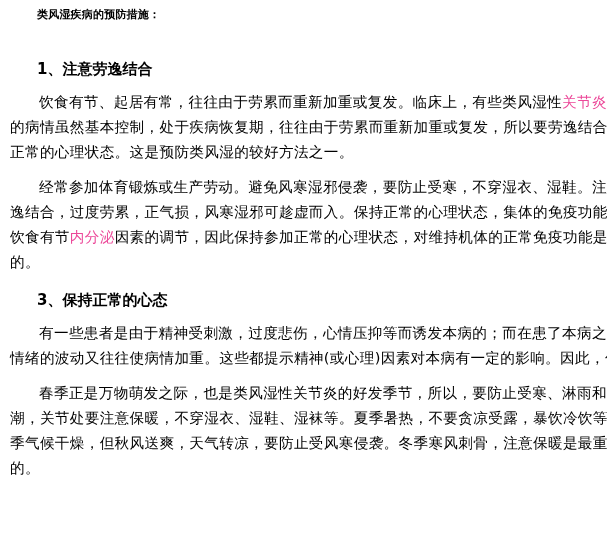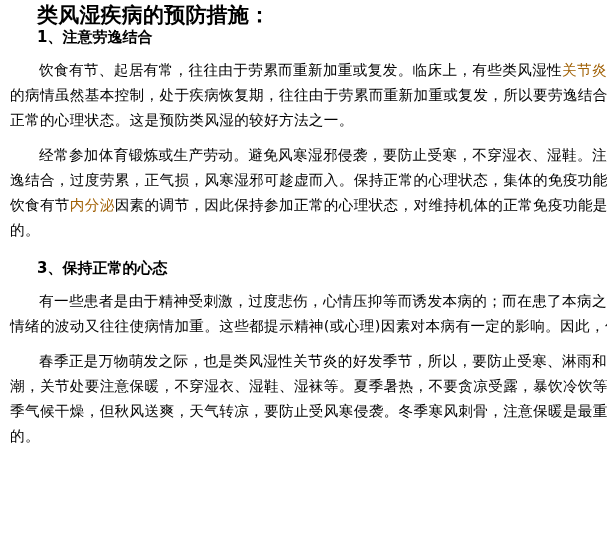--- a/index.html
+++ b/index.html
@@ -14,52 +14,52 @@
       font-family: "DejaVu Sans", "Liberation Sans", sans-serif;
       color: #000000;
     }
     .article {
       padding: 0 8px 0 10px;
       box-sizing: border-box;
       width: 607px;
     }
     .title {
       font-weight: bold;
-      font-size: 21px;
+      font-size: 11px;
       line-height: 20px;
       margin: 5px 0 0 27px;
       letter-spacing: 0.2px;
     }
     .section-heading {
       font-weight: bold;
       font-size: 15px;
       line-height: 20px;
       margin: 16px 0 0 27px;
     }
     .section-heading.first {
-      margin-top: 2px;
+      margin-top: 34px;
     }
     .para {
       font-size: 14.6px;
       line-height: 25px;
       margin: 10px 0 0 0;
       text-indent: 28px;
       text-align: justify;
       letter-spacing: 0.35px;
     }
     .para .line {
       display: block;
       white-space: nowrap;
       text-indent: 0;
     }
     .para .line.first-line {
       padding-left: 29px;
     }
     a.link {
-      color: #a16207;
+      color: #ec4899;
       text-decoration: none;
     }
   </style>
 </head>
 <body>
 
 <div class="article">
   <div class="title">类风湿疾病的预防措施：</div>
 
   <div class="section-heading first">1、注意劳逸结合</div>

